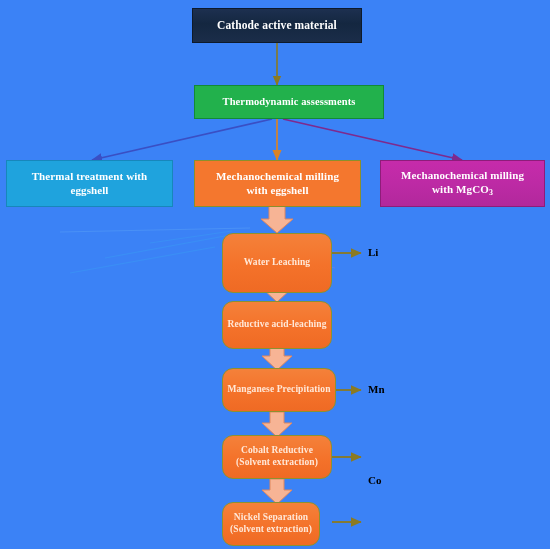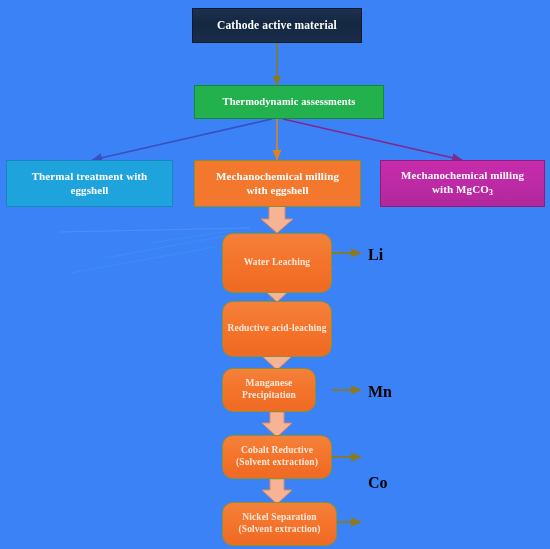--- a/index.html
+++ b/index.html
@@ -87,21 +87,21 @@
     left: 0; top: 0;
     width: 550px; height: 549px;
     pointer-events: none;
   }
 
   
   .elem {
     position: absolute;
     color: #000000;
     font-weight: bold;
-    font-size: 16px;
+    font-size: 11px;
     font-family: "Liberation Serif", "DejaVu Serif", serif;
   }
 </style>
 </head>
 <body>
 
 <div id="canvas">
 
   <svg id="wires" viewBox="0 0 550 549" width="550" height="549" xmlns="http://www.w3.org/2000/svg">
     <defs>
@@ -176,36 +176,36 @@
     <span>
       <span class="lbl">Mechanochemical milling</span>
       <span class="lbl"><span>with MgCO</span><span class="sub">3</span></span>
     </span>
   </div>
 
   <div class="box box-proc" style="left:222px; top:233px; width:110px; height:60px;">
     <span class="lbl">Water Leaching</span>
   </div>
 
-  <div class="box box-proc" style="left:222px; top:301px; width:110px; height:56px;">
+  <div class="box box-proc" style="left:222px; top:301px; width:110px; height:48px;">
     <span class="lbl">Reductive acid-leaching</span>
   </div>
 
-  <div class="box box-proc" style="left:222px; top:368px; width:94px; height:44px;">
+  <div class="box box-proc" style="left:222px; top:368px; width:114px; height:44px;">
     <span class="lbl">Manganese Precipitation</span>
   </div>
 
   <div class="box box-proc" style="left:222px; top:435px; width:110px; height:44px;">
     <span>
       <span class="lbl">Cobalt Reductive</span>
       <span class="lbl">(Solvent extraction)</span>
     </span>
   </div>
 
-  <div class="box box-proc" style="left:222px; top:502px; width:115px; height:44px;">
+  <div class="box box-proc" style="left:222px; top:502px; width:98px; height:44px;">
     <span>
       <span class="lbl">Nickel Separation</span>
       <span class="lbl">(Solvent extraction)</span>
     </span>
   </div>
 
   <div class="elem" style="left:368px; top:246px;">Li</div>
   <div class="elem" style="left:368px; top:383px;">Mn</div>
   <div class="elem" style="left:368px; top:450px;margin-top:24px;">Co</div>
   <div class="elem" style="left:368px; top:515px;margin-top:36px;">Ni</div>

